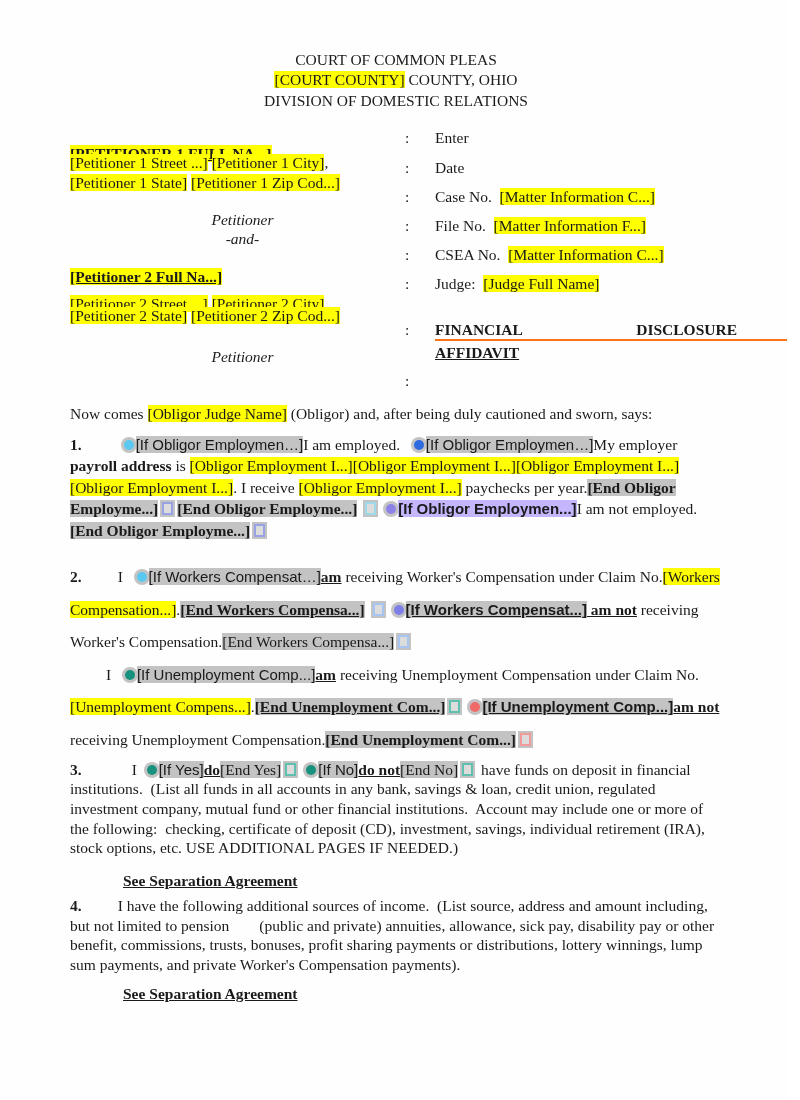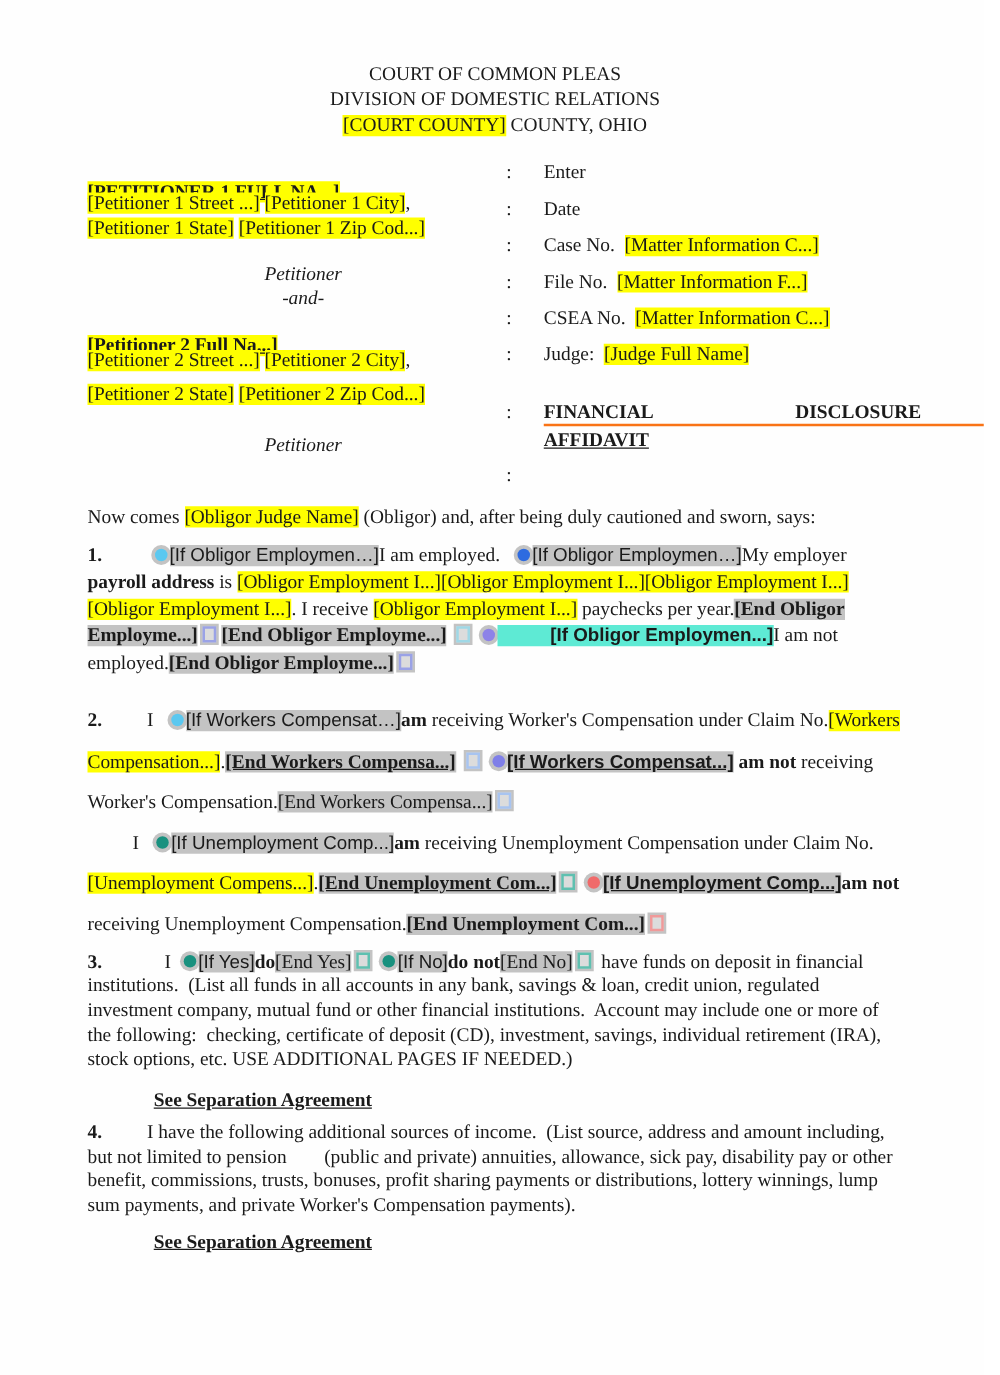--- a/index.html
+++ b/index.html
@@ -30,56 +30,56 @@
   .p-unemp{margin-top:0px;line-height:2.1;}
   .p3{margin-top:3px;line-height:1.27;}
   .p4{margin-top:4px;line-height:1.27;}
   .intro{margin-top:8px;}
   .sep-heading{margin:14px 0 6px 53px;font-weight:700;text-decoration:underline;}
   .sep-heading2{margin-top:10px;}
   .doc-footer{position:absolute;left:70px;bottom:50px;font-size:14.5px;}
   
   .tk-t{}
   .tk-b{font-weight:700;}
-  .tk-bu{font-weight:700;}
+  .tk-bu{font-weight:700;text-decoration:underline;}
   .tk-y{background:#ffff00;}
   .tk-ybu{background:#ffff00;font-weight:700;text-decoration:underline;}
   .tk-gs{background:#c3c3c3;font-family:"Liberation Sans",sans-serif;font-size:15px;}
-  .tk-gsb{background:#5eead4;font-family:"Liberation Sans",sans-serif;font-size:15px;font-weight:700;padding-left:42px;}
+  .tk-gsb{background:#c4b5fd;font-family:"Liberation Sans",sans-serif;font-size:15px;font-weight:700;}
   .tk-gsbu{background:#c3c3c3;font-family:"Liberation Sans",sans-serif;font-size:15px;font-weight:700;text-decoration:underline;}
   .tk-gr{background:#c3c3c3;}
   .tk-grb{background:#c3c3c3;font-weight:700;}
   .tk-grbu{background:#c3c3c3;font-weight:700;text-decoration:underline;}
   .dot{display:inline-block;width:10px;height:10px;border-radius:50%;vertical-align:0px;
        box-shadow:0 0 0 3px #c3c3c3;margin:0 2px 0 6px;}
   .sq{display:inline-block;width:7px;height:9px;border:2px solid;background:#dcdcdc;
       vertical-align:-1px;box-shadow:0 0 0 2px #c3c3c3;margin:0 4px;}
   .tab{display:inline-block;}
 </style>
 </head>
 <body>
 
 <div class="page">
   <div class="content">
 
     <div class="doc-header">
       <div>COURT OF COMMON PLEAS</div>
+      <div><span class="tk-y">[COURT COUNTY]</span><span class="tk-t"> COUNTY, OHIO</span></div>
       <div>DIVISION OF DOMESTIC RELATIONS</div>
-      <div><span class="tk-y">[COURT COUNTY]</span><span class="tk-t"> COUNTY, OHIO</span></div>
     </div>
 
     <div class="caption">
       <div class="cap-left">
         <div class="row" style="top:16px"><span class="tk-ybu">[PETITIONER 1 FULL NA...]</span></div>
         <div class="row" style="top:25px"><span class="tk-y">[Petitioner 1 Street ...]</span><span class="tk-t"> </span><span class="tk-y">[Petitioner 1 City]</span><span class="tk-t">,</span></div>
         <div class="row" style="top:45px"><span class="tk-y">[Petitioner 1 State]</span><span class="tk-t"> </span><span class="tk-y">[Petitioner 1 Zip Cod...]</span></div>
         <div class="row cap-center" style="top:82px">Petitioner</div>
         <div class="row cap-center" style="top:101px">-and-</div>
         <div class="row" style="top:139px"><span class="tk-ybu">[Petitioner 2 Full Na...]</span></div>
-        <div class="row" style="top:151px"><span class="tk-y">[Petitioner 2 Street ...]</span><span class="tk-t"> </span><span class="tk-y">[Petitioner 2 City]</span><span class="tk-t">,</span></div>
+        <div class="row" style="top:166px"><span class="tk-y">[Petitioner 2 Street ...]</span><span class="tk-t"> </span><span class="tk-y">[Petitioner 2 City]</span><span class="tk-t">,</span></div>
         <div class="row" style="top:178px"><span class="tk-y">[Petitioner 2 State]</span><span class="tk-t"> </span><span class="tk-y">[Petitioner 2 Zip Cod...]</span></div>
         <div class="row cap-center" style="top:219px">Petitioner</div>
       </div>
 
       <div>
         <div class="cap-row" style="left:335px;top:0px">
           <span class="colon">:</span>
           <span><span class="tk-t">Enter</span></span>
         </div>
         <div class="cap-row" style="left:335px;top:30px">

